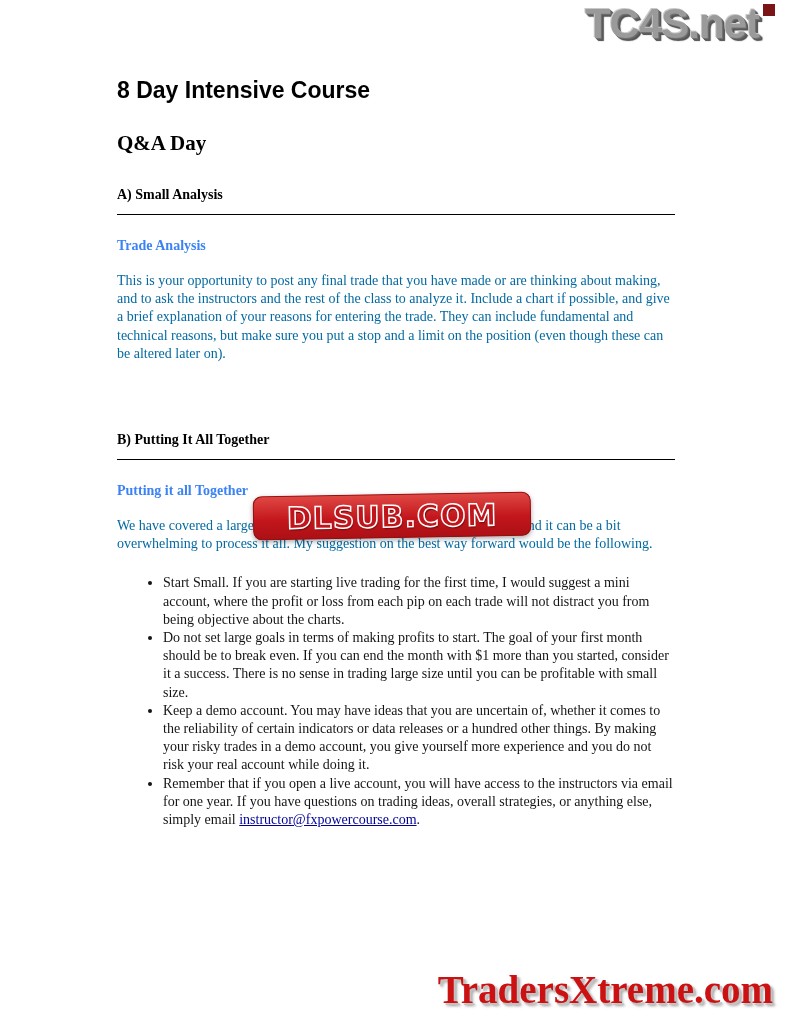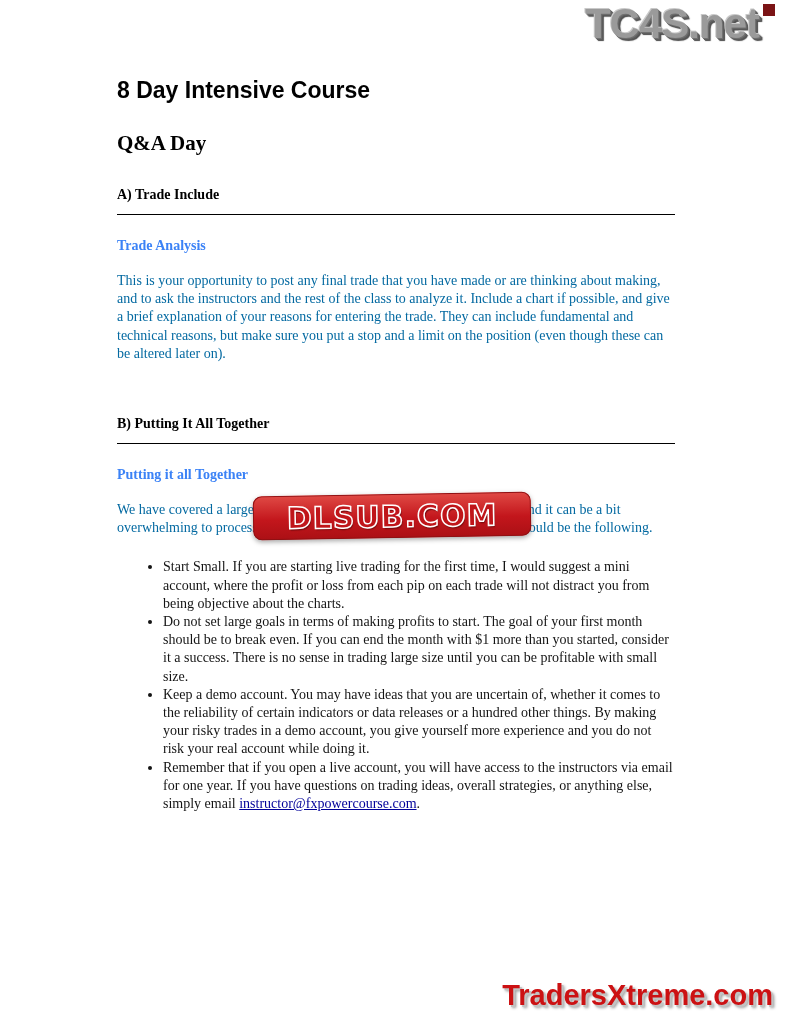--- a/index.html
+++ b/index.html
@@ -63,21 +63,21 @@
     line-height: 26px;
     color: #000;
   }
   h3.section-heading {
     margin: 30px 0 0 0;
     font-size: 14px;
     line-height: 18px;
     font-weight: bold;
     color: #000;
   }
-  h3.section-heading.second { margin-top: 52px; }
+  h3.section-heading.second { margin-top: 68px; }
   hr.section-rule {
     margin: 10px 0 0 0;
     border: none;
     border-top: 1px solid #000;
     height: 0;
   }
   h4.section-subheading {
     margin: 22px 0 0 0;
     font-size: 14px;
     line-height: 18px;
@@ -132,43 +132,43 @@
     -webkit-text-stroke: 1.5px #ffffff;
     text-shadow: 1px 2px 1px #7d0d10;
     white-space: nowrap;
   }
 
   
   .logo-bottom {
     position: absolute;
     bottom: 12px;
     right: 18px;
-    font-family: Liberation Sans, sans-serif;
+    font-family: Liberation Serif, serif;
     font-weight: bold;
-    font-size: 29px;
+    font-size: 39px;
     letter-spacing: 0px;
     color: #cc1113;
     text-shadow: 2px 2px 0 #c2c2c2, 3px 3px 3px #9a9a9a;
     white-space: nowrap;
   }
 </style>
 </head>
 <body>
 
 <div class="page">
 
   <div class="logo-top">
     <span>TC4S.net</span><span class="logo-top-mark"></span>
   </div>
 
   <div class="content">
     <h1 class="doc-title">8 Day Intensive Course</h1>
     <h2 class="doc-subtitle">Q&amp;A Day</h2>
 
-    <h3 class="section-heading">A) Trade Include</h3>
+    <h3 class="section-heading">A) Small Analysis</h3>
     <hr class="section-rule">
     <h4 class="section-subheading">Trade Analysis</h4>
     <p class="body-text">This is your opportunity to post any final trade that you have made or are thinking about making, and to ask the instructors and the rest of the class to analyze it. Include a chart if possible, and give a brief explanation of your reasons for entering the trade. They can include fundamental and technical reasons, but make sure you put a stop and a limit on the position (even though these can be altered later on).</p>
 
     <h3 class="section-heading second">B) Putting It All Together</h3>
     <hr class="section-rule">
     <h4 class="section-subheading">Putting it all Together</h4>
     <p class="body-text">We have covered a large amount of material in the 8 days of the course, and it can be a bit overwhelming to process it all. My suggestion on the best way forward would be the following.</p>
 
     <ul class="rec-list">

